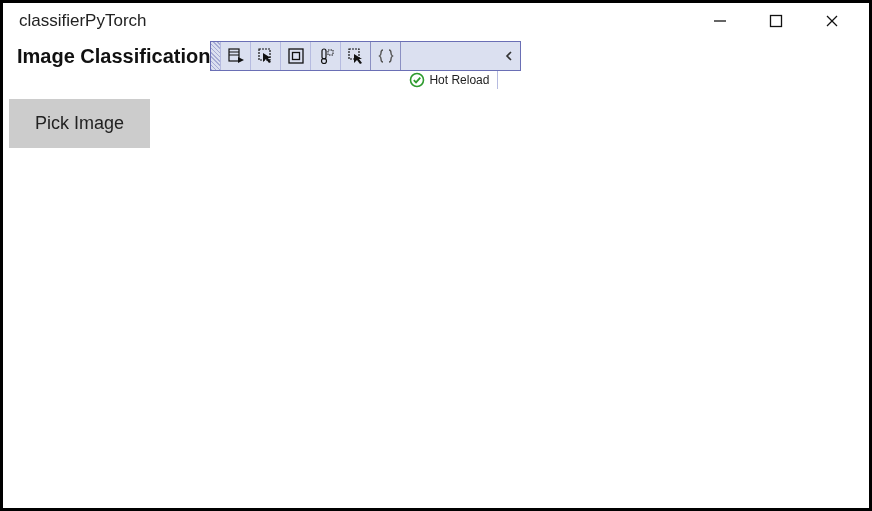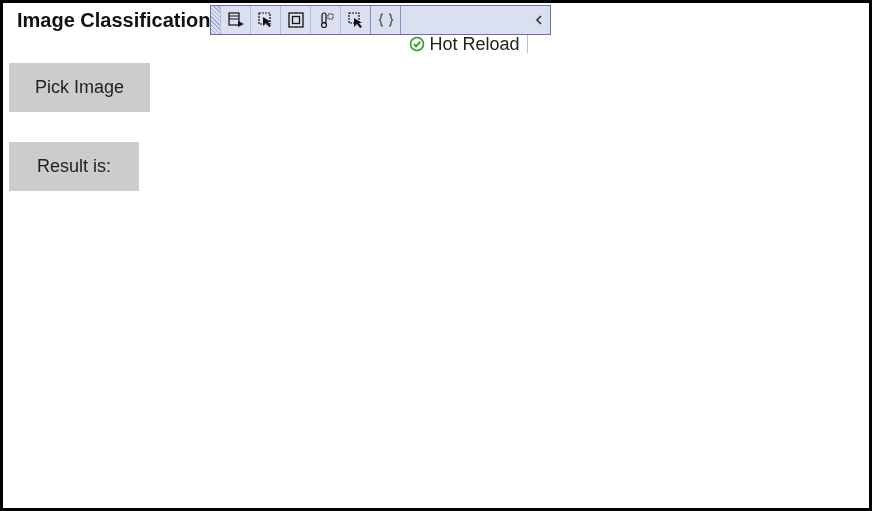--- a/index.html
+++ b/index.html
@@ -82,35 +82,35 @@
     background: transparent;
   }
   .debug-icon-btn.last-icons { border-right: 1px solid #8a8fc2; }
   .hot-reload {
     display: flex;
     align-items: center;
     padding: 9px 8px;
     gap: 4px;
     border-right: 1px solid #b6bbe0;
     cursor: pointer;
-    font-size: 18px;
+    font-size: 12px;
     color: #222;
     margin-top: 29px;
   }
   .chevron {
     width: 22px;
     display: flex;
     align-items: center;
     justify-content: center;
     cursor: pointer;
   }
   .content {
     padding: 24px 6px 0 6px;
     display: flex;
-    flex-direction: column;
+    flex-direction: row;
     gap: 30px;
     align-items: flex-start;
   }
   .gray-button {
     background: #ccc;
     border: none;
     padding: 14px 26px;
     font-size: 18px;
     color: #222;
     cursor: pointer;
@@ -122,20 +122,47 @@
     font-size: 18px;
     color: #222;
   }
   svg { display: block; }
 </style>
 </head>
 <body>
 
 <div class="window">
 
+  <div class="titlebar">
+    <div class="titlebar-title">classifierPyTorch</div>
+    <div class="titlebar-controls">
+      <button class="ctrl-btn">
+        <span>
+          <svg width="14" height="14" viewBox="0 0 14 14">
+              <line x1="1" y1="7" x2="13" y2="7" stroke="#111" stroke-width="1.3"></line>
+            </svg>
+        </span>
+      </button>
+      <button class="ctrl-btn">
+        <span>
+          <svg width="14" height="14" viewBox="0 0 14 14">
+              <rect x="1.5" y="1.5" width="11" height="11" fill="none" stroke="#111" stroke-width="1.3"></rect>
+            </svg>
+        </span>
+      </button>
+      <button class="ctrl-btn">
+        <span>
+          <svg width="14" height="14" viewBox="0 0 14 14">
+              <line x1="2" y1="2" x2="12" y2="12" stroke="#111" stroke-width="1.3"></line>
+              <line x1="12" y1="2" x2="2" y2="12" stroke="#111" stroke-width="1.3"></line>
+            </svg>
+        </span>
+      </button>
+    </div>
+  </div>
 
   <div class="header-row">
     <div class="page-title">Image Classification</div>
 
     <div class="debug-toolbar">
       <div class="debug-grip"></div>
 
       <div class="debug-icon-btn">
         <span>
           <svg width="18" height="18" viewBox="0 0 18 18">
@@ -208,16 +235,15 @@
           <svg width="12" height="12" viewBox="0 0 12 12">
             <path d="M8 2 L4 6 L8 10" fill="none" stroke="#333" stroke-width="1.6"></path>
           </svg>
         </span>
       </div>
     </div>
   </div>
 
   <div class="content">
     <button class="gray-button">Pick Image</button>
-    <div class="result-label">Result is:</div>
   </div>
 
 </div>
 
 </body></html>

